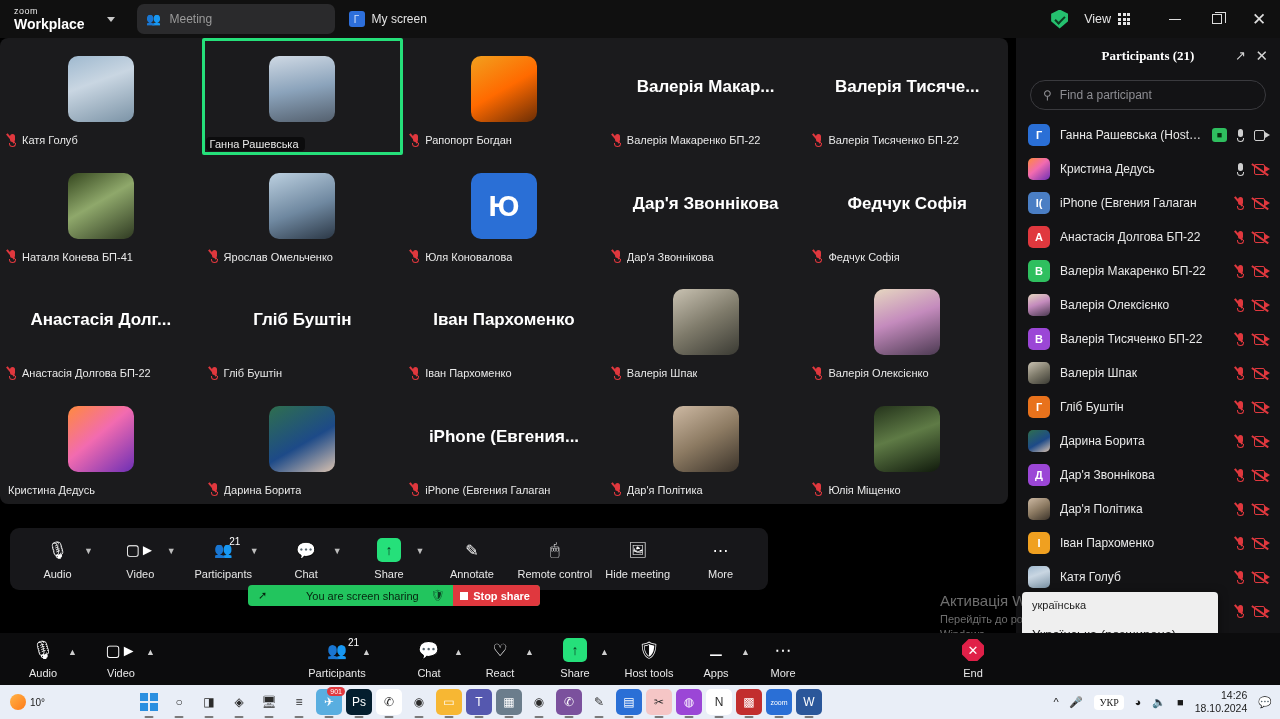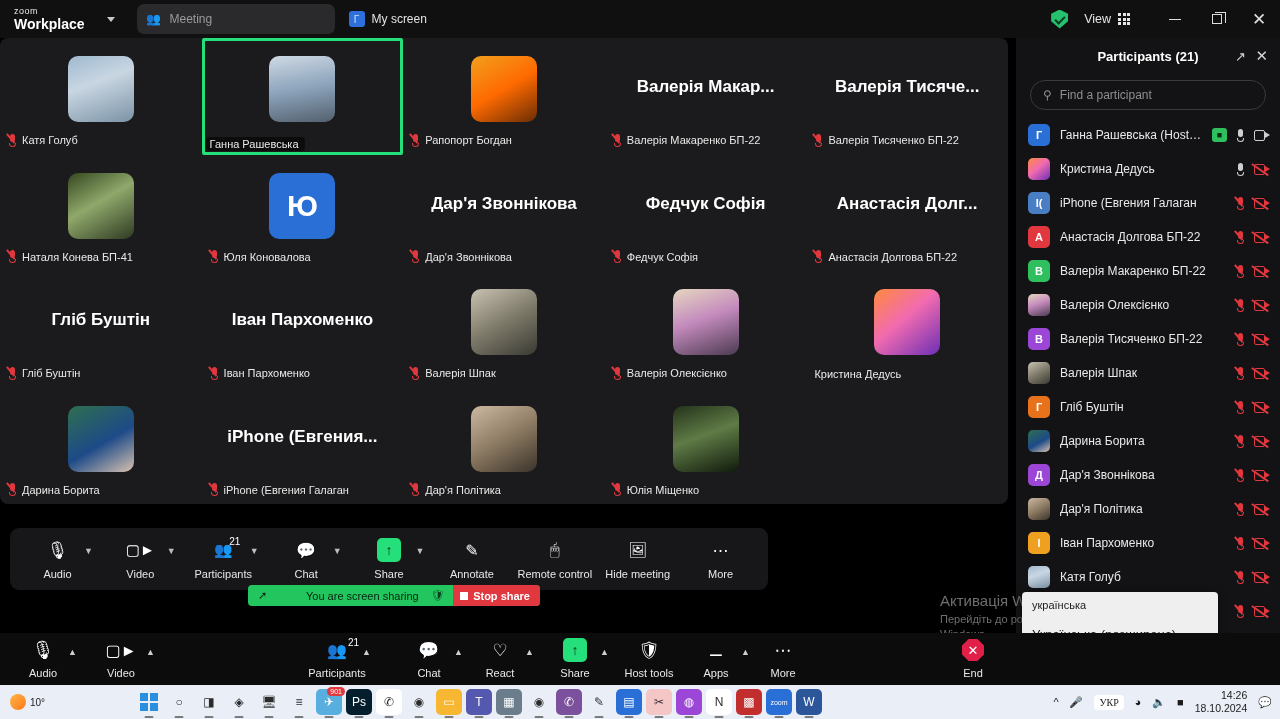--- a/index.html
+++ b/index.html
@@ -121,21 +121,21 @@
   }
   .share-pill .txt { color: #06240f; font-size: 11px; font-weight: normal; margin-left: 58px; }
   .share-pill .sh2 { margin-left: auto; display: flex; align-items: center; height: 100%; background: #e0383e; padding: 0 10px 0 7px; gap: 5px; }
   .share-pill .sh2 .sq { width: 8px; height: 8px; background: #fff; }
   .share-pill .sh2 .t { color: #fff; font-size: 11px; font-weight: bold; }
 
   
   .panel {
     position: absolute; left: 1016px; top: 38px; width: 264px; height: 595px; background: #131315;
   }
-  .panel-head { height: 36px; display: flex; align-items: center; justify-content: center; position: relative; }
+  .panel-head { height: 36px; display: flex; align-items: center; justify-content: center; position: relative; font-family: Liberation Serif, serif; }
   .panel-head .ttl { color: #fff; font-size: 13px; font-weight: bold; }
   .panel-head .pop { position: absolute; right: 34px; color: #d4d4d4; font-size: 13px; }
   .panel-head .cls { position: absolute; right: 12px; color: #d4d4d4; font-size: 15px; }
   .search {
     margin: 6px 14px 8px; height: 30px; border: 1px solid #3a3a3e; border-radius: 15px;
     display: flex; align-items: center; padding: 0 12px; gap: 8px; background: #131315;
   }
   .search .ph-t { color: #8e8e93; font-size: 12px; }
   .plist { height: 512px; overflow: hidden; position: relative; }
   .prow { height: 34px; display: flex; align-items: center; padding: 0 10px 0 12px; gap: 10px; }
@@ -305,20 +305,31 @@
           </div>
           <div class="namebar">
             <span class="mic-off">
               <span class="micbase"></span>
             </span>
             <span class="nm">Наталя Конева БП-41</span>
           </div>
         </div>
         <div class="tile">
           <div class="avatar">
+            <div class="ph ph6"></div>
+          </div>
+          <div class="namebar">
+            <span class="mic-off">
+              <span class="micbase"></span>
+            </span>
+            <span class="nm">Ярослав Омельченко</span>
+          </div>
+        </div>
+        <div class="tile">
+          <div class="avatar">
             <div class="initial" style="background:#2a6fd6">Ю</div>
           </div>
           <div class="namebar">
             <span class="mic-off">
               <span class="micbase"></span>
             </span>
             <span class="nm">Юля Коновалова</span>
           </div>
         </div>
         <div class="tile big">

